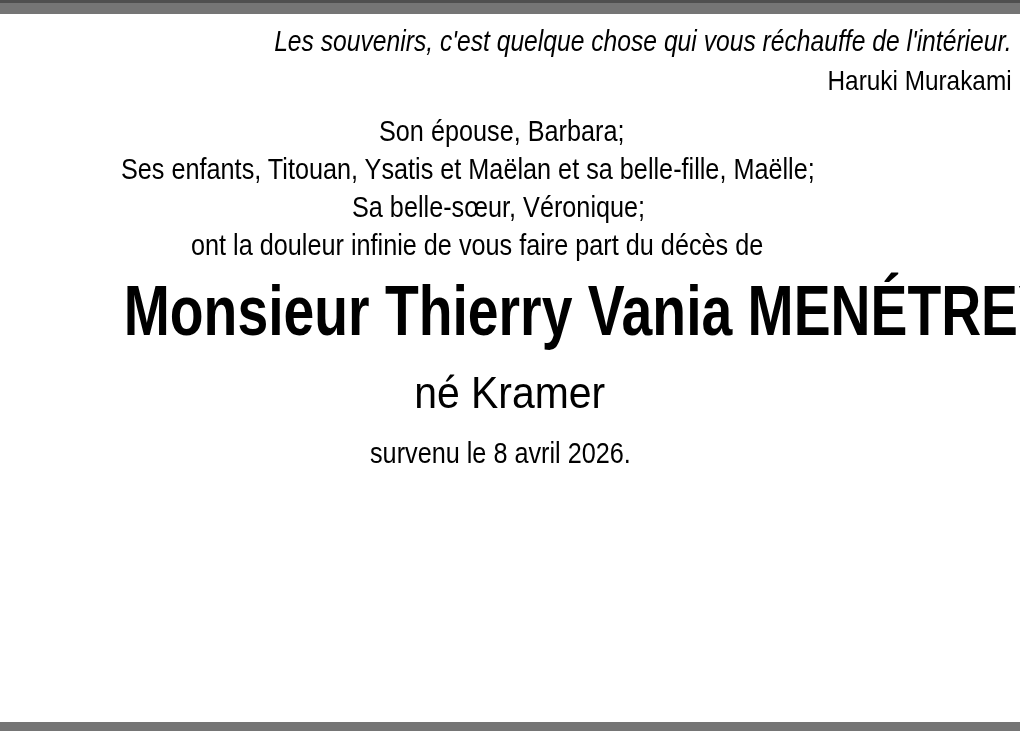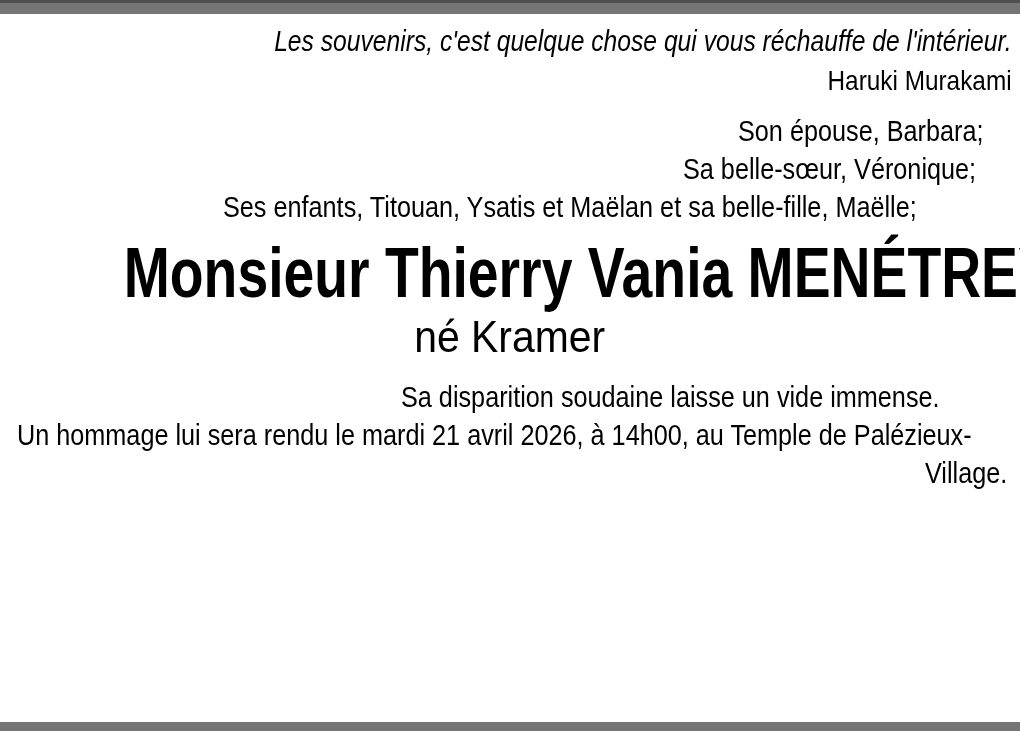--- a/index.html
+++ b/index.html
@@ -60,36 +60,35 @@
   .quote .qattr {
     font-size: 28px;
     line-height: 39px;
     font-style: normal;
     font-weight: 400;
     text-align: right;
   }
   .body-line {
     font-size: 29px;
     line-height: 38px;
-    padding-left: 6px;
-    text-align: right;
-    margin-left: 11px;
+    padding-left: 20px;
+    text-align: center;
   }
   .family {
     margin-top: 12px;
   }
   .title-line {
     margin-top: 12px;
     font-size: 70px;
     line-height: 70px;
     font-weight: 700;
     text-align: center;
   }
   .birth-line {
-    margin-top: 4px;
+    margin-top: 22px;
     font-size: 44px;
     line-height: 50px;
     text-align: center;
   }
   .death-line {
     margin-top: 16px;
   }
   .tribute {
     margin-top: 16px;
   }
@@ -104,31 +103,28 @@
 
   <div class="bar top"></div>
 
   <div class="quote">
     <div class="qline"><span class="cx cx-right">Les souvenirs, c'est quelque chose qui vous réchauffe de l'intérieur.</span></div>
     <div class="qattr"><span class="cx cx-rattr">Haruki Murakami</span></div>
   </div>
 
   <div class="family">
     <div class="body-line"><span class="cx cx-left">Son épouse, Barbara;</span></div>
+    <div class="body-line"><span class="cx cx-left">Ses enfants, Titouan, Ysatis et Maëlan et sa belle-fille, Maëlle;</span></div>
     <div class="body-line"><span class="cx cx-left">Sa belle-sœur, Véronique;</span></div>
-    <div class="body-line"><span class="cx cx-left">Ses enfants, Titouan, Ysatis et Maëlan et sa belle-fille, Maëlle;</span></div>
+    <div class="body-line"><span class="cx cx-left">ont la douleur infinie de vous faire part du décès de</span></div>
   </div>
 
   <div class="title-line"><span class="cx cx-title">Monsieur Thierry Vania MENÉTREY</span></div>
 
   <div class="birth-line"><span class="cx cx-birth">né Kramer</span></div>
 
+  <div class="body-line death-line"><span class="cx cx-left">survenu le 8 avril 2026.</span></div>
 
-  <div class="tribute">
-    <div class="body-line"><span class="cx cx-left">Sa disparition soudaine laisse un vide immense.</span></div>
-    <div class="body-line"><span class="cx cx-left">Un hommage lui sera rendu le mardi 21 avril 2026, à 14h00, au Temple de Palézieux-</span></div>
-    <div class="body-line"><span class="cx cx-left">Village.</span></div>
-  </div>
 
 
   <div class="bar bottom"></div>
 
 </div>
 
 </body></html>

